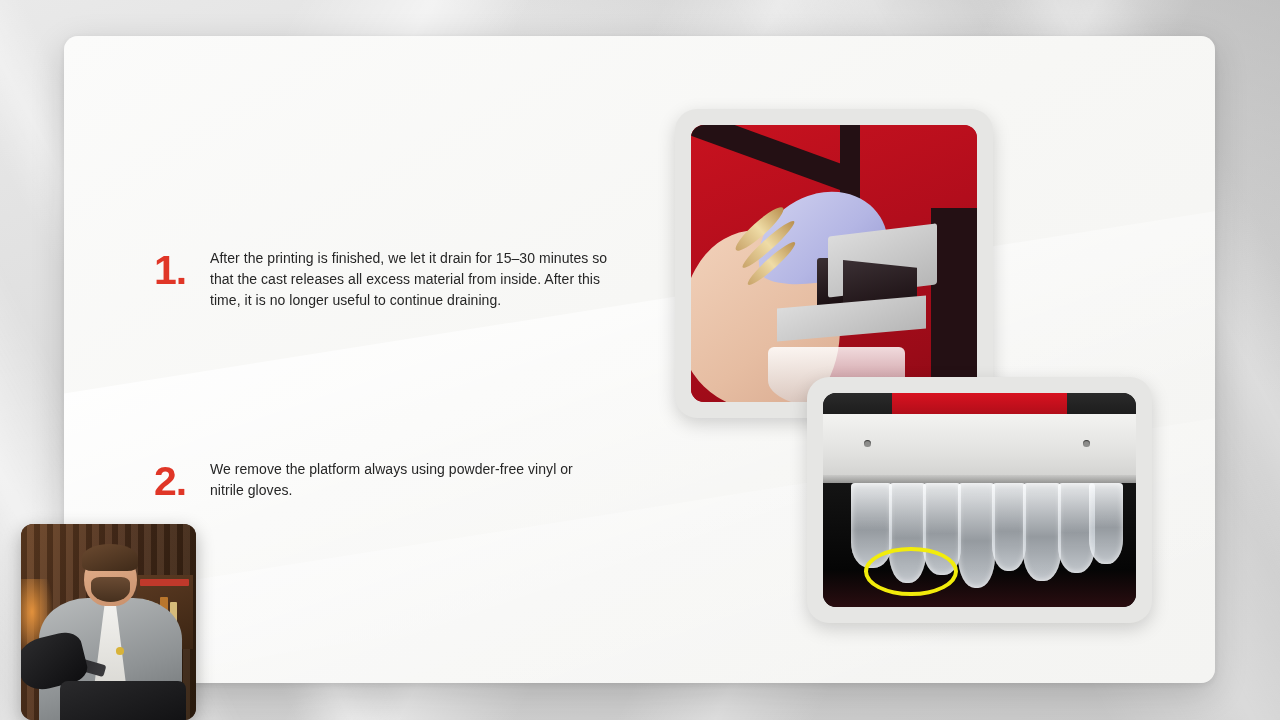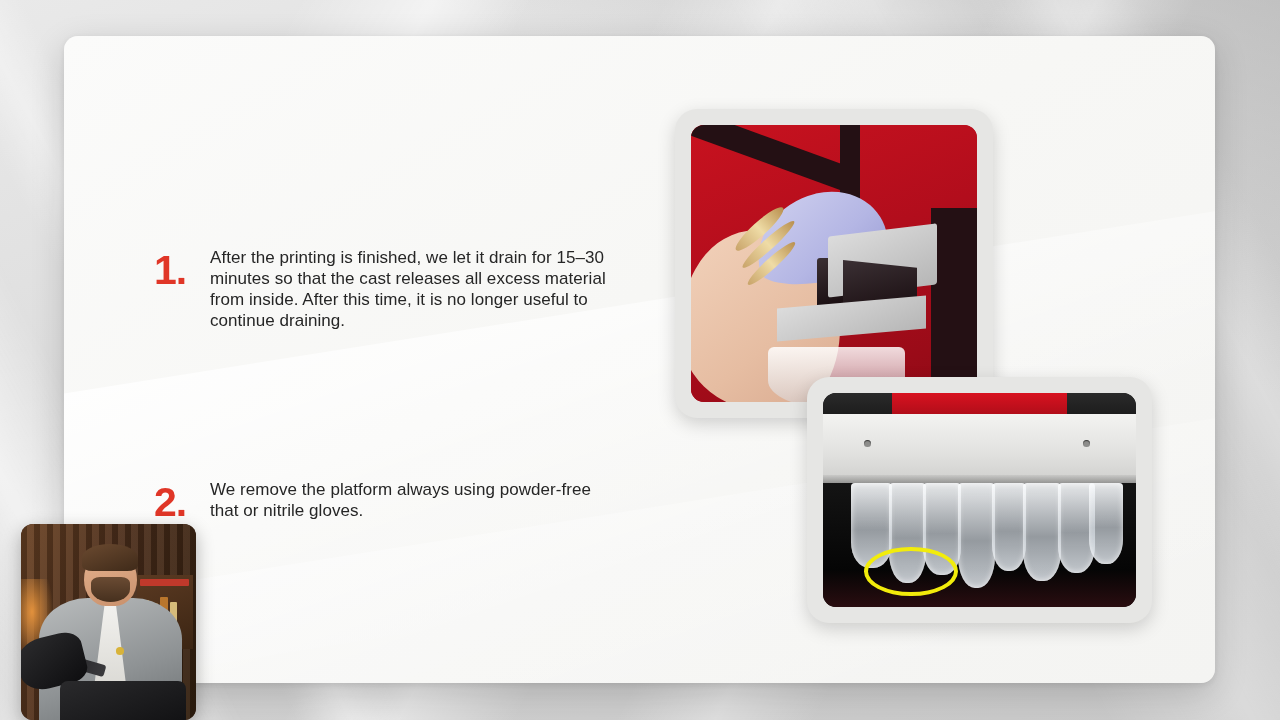--- a/index.html
+++ b/index.html
@@ -52,21 +52,21 @@
     font-weight:bold;
     font-size:41px;
     line-height:1;
     width:56px;
     flex:0 0 56px;
     letter-spacing:-1px;
     padding-top:2px;
   }
   .txt{
     color:#262626;
-    font-size:17px;
+    font-size:14px;
     line-height:20.9px;
     letter-spacing:.05px;
     max-width:400px;
   }
 
   
   .frame{
     position:absolute;
     background:#e6e6e4;
     border-radius:22px;
@@ -187,21 +187,21 @@
 
   <div class="list">
 
     <div class="item">
       <div class="num">1.</div>
       <div class="txt">After the printing is finished, we let it drain for 15–30 minutes so that the cast releases all excess material from inside. After this time, it is no longer useful to continue draining.</div>
     </div>
 
     <div class="item">
       <div class="num">2.</div>
-      <div class="txt">We remove the platform always using powder-free that or nitrile gloves.</div>
+      <div class="txt">We remove the platform always using powder-free vinyl or nitrile gloves.</div>
     </div>
 
   </div>
 
   <div class="frame" id="frame-printer">
     <div class="photo">
       <div class="pr-bg"></div>
       <div class="pr-darkbar" style="left:-6%;top:4%;width:62%;height:9%;transform:rotate(20deg);"></div>
       <div class="pr-darkbar" style="left:52%;top:-4%;width:7%;height:48%;"></div>
       <div class="pr-darkbar" style="left:84%;top:30%;width:20%;height:72%;"></div>

